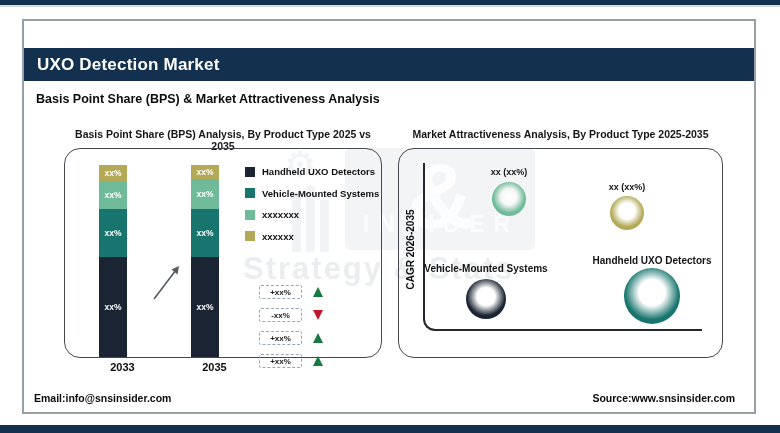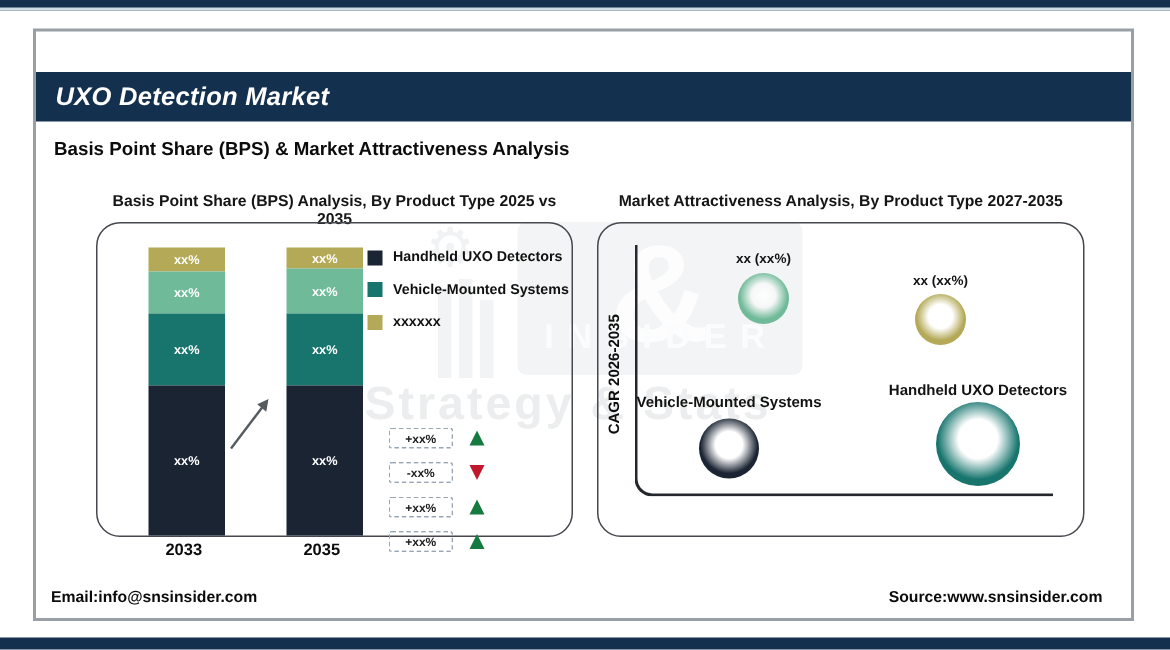--- a/index.html
+++ b/index.html
@@ -21,33 +21,33 @@
   .wm-bars div { width:9px; background:#f1f3f4; }
   .wm-box { left:345px; top:148px; width:190px; height:102px; background:#f3f4f5;
     border-radius:6px; text-align:center; }
   .wm-amp { font-size:92px; font-weight:bold; color:#fdfdfe; line-height:96px; }
   .wm-insider { left:350px; top:211px; width:182px; text-align:center; font-size:23px;
     font-weight:bold; letter-spacing:9px; color:#fbfcfd; }
   .wm-strategy { left:243px; top:251px; width:330px; font-size:31px; font-weight:600;
     letter-spacing:2px; color:#ebedee; }
 
   .titlebar { position:absolute; left:24px; top:48px; width:730px; height:33px;
-    background:#14304f; display:flex; align-items:center; padding-left:13px;font-style:italic; }
+    background:#14304f; display:flex; align-items:center; padding-left:13px; }
   .titlebar h1 { color:#ffffff; font-size:17px; font-weight:bold; letter-spacing:.2px; }
   .subtitle { position:absolute; left:36px; top:92px; font-size:12.5px; font-weight:bold; color:#0b0b0b; }
 
   .chart-title { position:absolute; top:128px; text-align:center; font-size:10.5px; font-weight:600; color:#151515; }
   .ct-left { left:64px; width:318px; }
   .ct-right { left:398px; width:325px; }
 
   .panel { position:absolute; top:148px; height:210px; border:1.5px solid #45494f; border-radius:16px; background:transparent; }
   .panel-left { left:64px; width:318px; }
   .panel-right { left:398px; width:325px; }
 
-  .bar { position:absolute; bottom:0; width:51px; display:flex; flex-direction:column;text-align:right; }
+  .bar { position:absolute; bottom:0; width:28px; display:flex; flex-direction:column;text-align:right; }
   .bar-0 { left:34px; } .bar-1 { left:126px; }
   .seg { display:flex; align-items:center; justify-content:center; }
   .seg span { color:#fff; font-size:8.5px; font-weight:bold; }
 
   .year { position:absolute; top:361px; width:67px; text-align:center; font-size:11px; font-weight:bold; color:#0c0c0c; }
   .year-0 { left:89px; } .year-1 { left:181px; }
 
   .legend { position:absolute; left:180px; top:17px; }
   .legend-item { display:flex; align-items:center; height:11px; margin-bottom:10.5px; }
   .swatch { width:10px; height:10px; margin-right:7px; flex:0 0 auto; }
@@ -94,21 +94,21 @@
 </div>
 <div class="wm wm-insider">INSIDER</div>
 <div class="wm wm-strategy">Strategy &amp; Stats</div>
 
 <div class="titlebar">
   <h1>UXO Detection Market</h1>
 </div>
 <div class="subtitle">Basis Point Share (BPS) &amp; Market Attractiveness Analysis</div>
 
 <div class="chart-title ct-left">Basis Point Share (BPS) Analysis, By Product Type 2025 vs 2035</div>
-<div class="chart-title ct-right">Market Attractiveness Analysis, By Product Type 2027-2035</div>
+<div class="chart-title ct-right">Market Attractiveness Analysis, By Product Type 2025-2035</div>
 
 <div class="panel panel-left">
   <div class="bar bar-0">
       <div class="seg" style="height: 16px; background: rgb(179, 169, 86);">
         <span>xx%</span>
       </div>
       <div class="seg" style="height: 28px; background: rgb(111, 186, 152);">
         <span>xx%</span>
       </div>
       <div class="seg" style="height: 48px; background: rgb(23, 117, 110);">
@@ -133,20 +133,24 @@
       </div>
     </div>
   <div class="legend">
       <div class="legend-item">
         <div class="swatch" style="background: rgb(26, 36, 51);"></div>
         <span>Handheld UXO Detectors</span>
       </div>
       <div class="legend-item">
         <div class="swatch" style="background: rgb(23, 117, 110);"></div>
         <span>Vehicle-Mounted Systems</span>
+      </div>
+      <div class="legend-item">
+        <div class="swatch" style="background: rgb(111, 186, 152);"></div>
+        <span>xxxxxxx</span>
       </div>
       <div class="legend-item">
         <div class="swatch" style="background: rgb(179, 169, 86);"></div>
         <span>xxxxxx</span>
       </div>
     </div>
   <div class="badges">
       <div class="badge-row">
         <div class="badge-box">+xx%</div>
         <div class="tri tri-up"></div>

